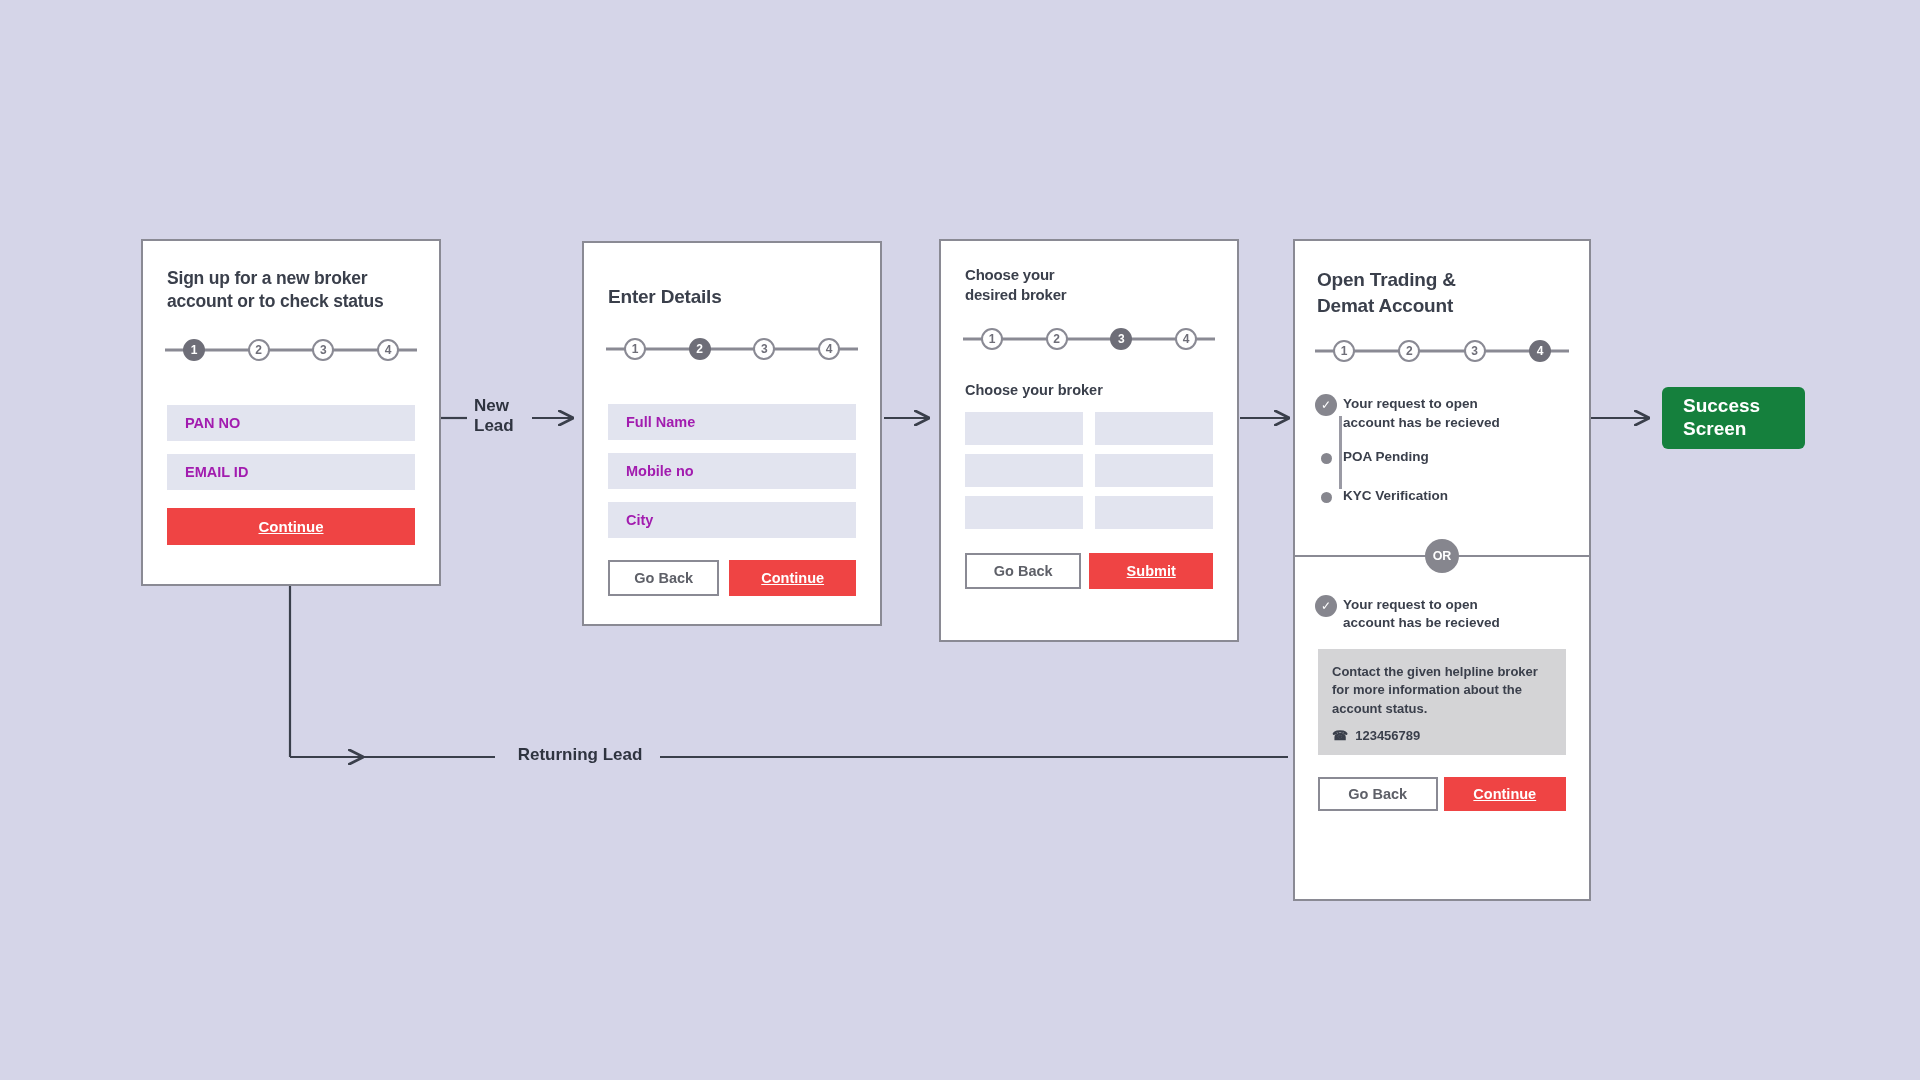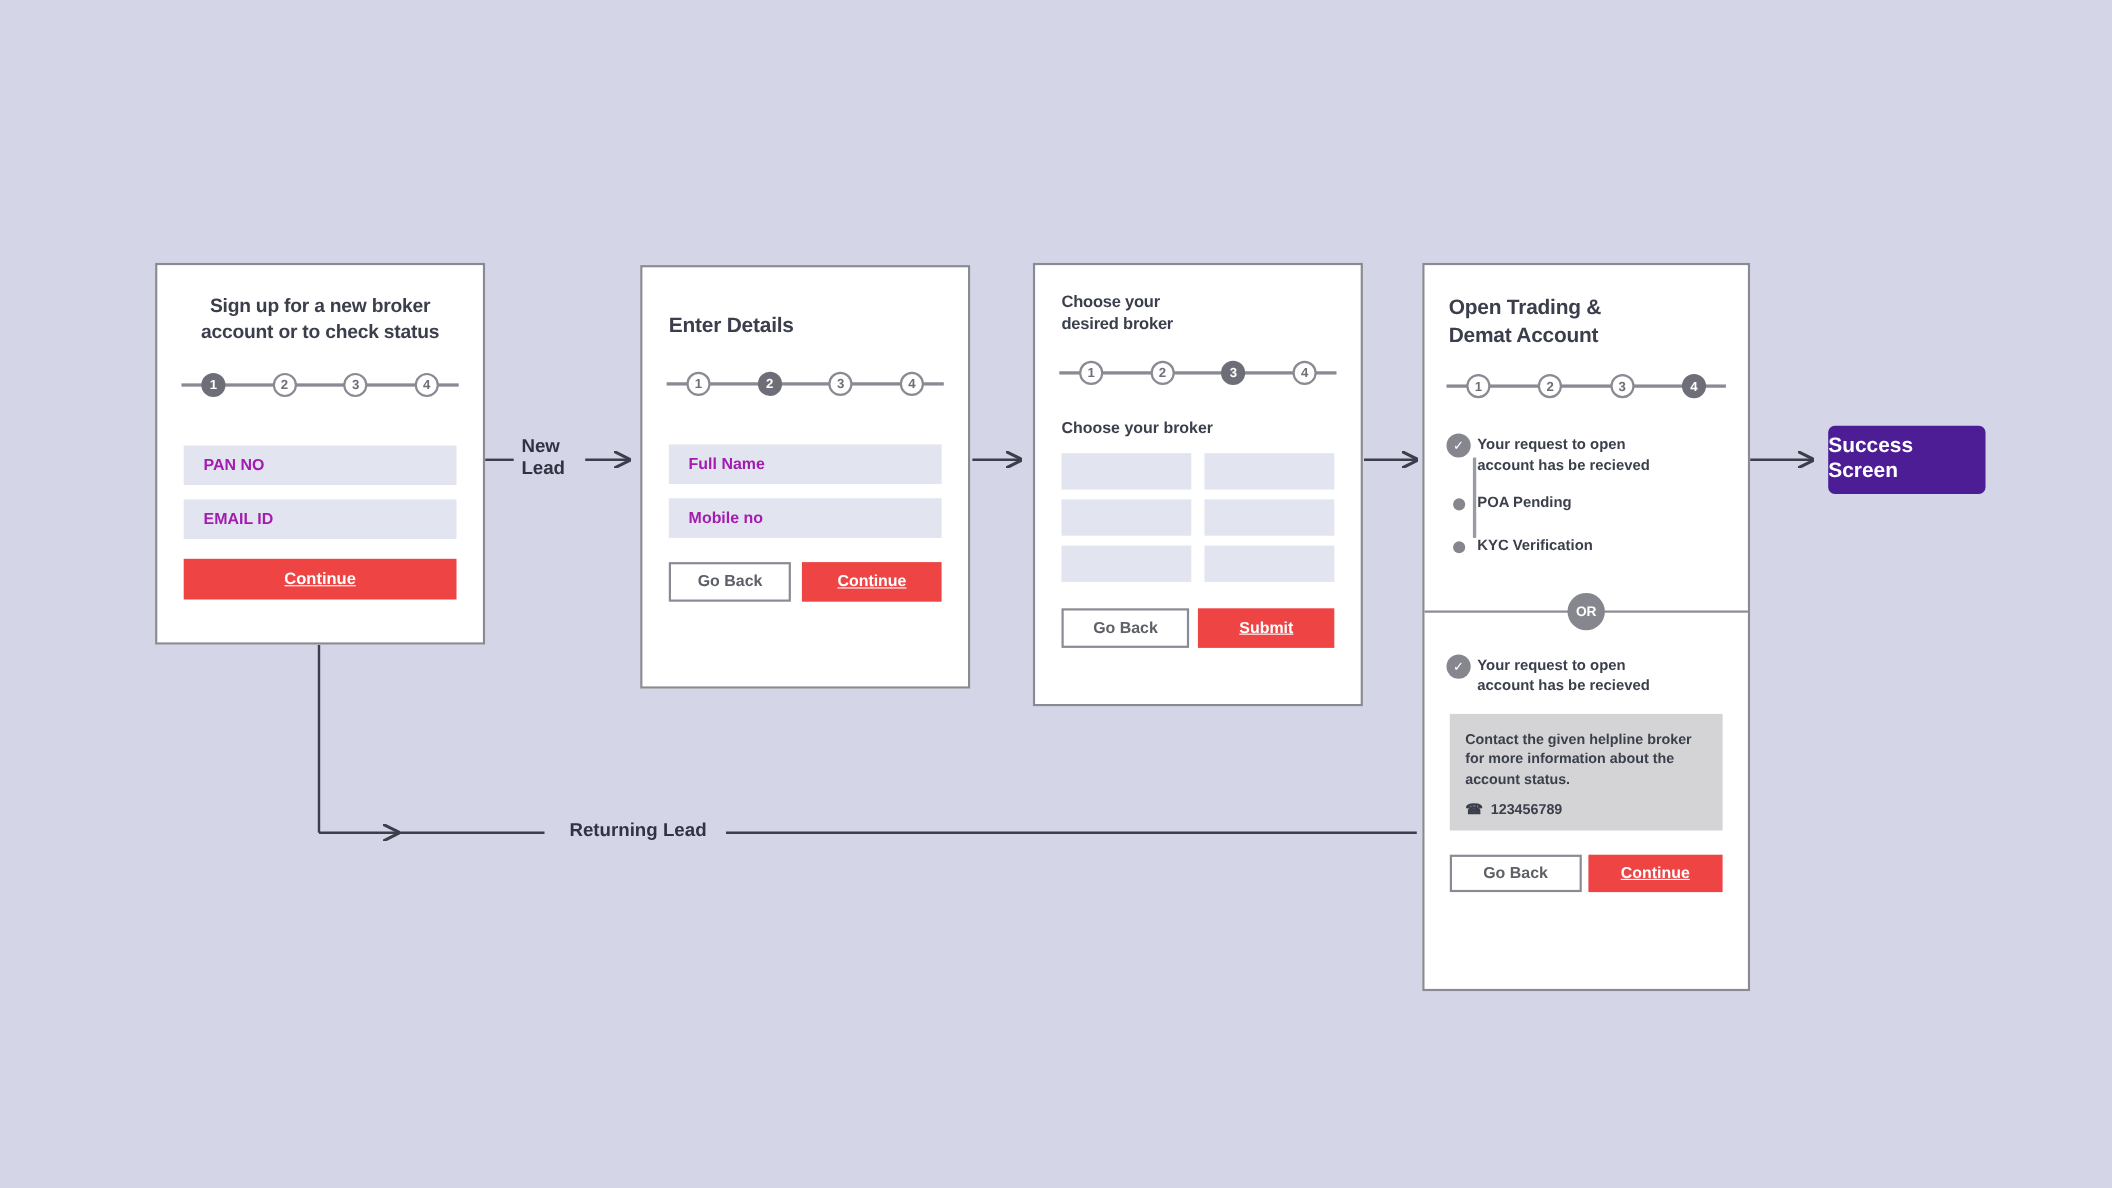--- a/index.html
+++ b/index.html
@@ -215,29 +215,30 @@
     font-size: 13px;
     display: flex;
     align-items: center;
     gap: 7px;
     margin-top: 10px;
   }
 
   
   .success-box {
     position: absolute;
-    background: #4c1d95;
+    background: #15803d;
     border-radius: 6px;
     color: #ffffff;
     font-weight: bold;
     font-size: 19px;
     line-height: 1.2;
     display: flex;
     align-items: center;
     box-sizing: border-box;
+    padding-left: 21px;
   }
 
   
   .flow-label {
     position: absolute;
     color: #2f3440;
     font-weight: bold;
     line-height: 1.2;
   }
 </style>
@@ -268,21 +269,21 @@
     <line x1="660" y1="757" x2="1288" y2="757" stroke="#3a3f4b" stroke-width="2.2"></line>
   </svg>
 
   <div class="flow-label" style="left:474px; top:396px; width:60px; font-size:17px; text-align:left;">
     <div>New</div>
     <div>Lead</div>
   </div>
 
   <div class="flow-label" style="left:500px; top:745px; width:160px; font-size:17px; text-align:center;">Returning Lead</div>
 
-  <div class="card" style="left:141px; top:239px; width:300px; height:347px;text-align:center;">
+  <div class="card" style="left:141px; top:239px; width:300px; height:347px;">
     <div class="card-title" style="font-size:17.5px; line-height:1.3; margin:26px 24px 0 24px;">Sign up for a new broker account or to check status</div>
 
     <div class="stepper" style="margin:20px 22px 0 22px;">
       <div class="rail"></div>
       <div class="steps">
         <div class="step active">1</div>
         <div class="step">2</div>
         <div class="step">3</div>
         <div class="step">4</div>
       </div>
@@ -305,20 +306,21 @@
         <div class="step active">2</div>
         <div class="step">3</div>
         <div class="step">4</div>
       </div>
     </div>
 
     <div class="field" style="margin:38px 24px 0 24px; height:36px; padding-left:18px; font-size:14.5px;">Full Name</div>
 
     <div class="field" style="margin:13px 24px 0 24px; height:36px; padding-left:18px; font-size:14.5px;">Mobile no</div>
 
+    <div class="field" style="margin:13px 24px 0 24px; height:36px; padding-left:18px; font-size:14.5px;">City</div>
 
     <div style="display:flex; gap:10px; margin:22px 24px 0 24px;">
       <div class="btn btn-outline" style="flex:1; height:36px; font-size:14.5px;">Go Back</div>
       <div class="btn btn-solid" style="flex:1.18; height:36px; font-size:14.5px;">Continue</div>
     </div>
   </div>
 
   <div class="card" style="left:939px; top:239px; width:300px; height:403px;">
     <div class="card-title" style="font-size:15px; line-height:1.35; margin:24px 24px 0 24px;">
       <div>Choose your</div>

